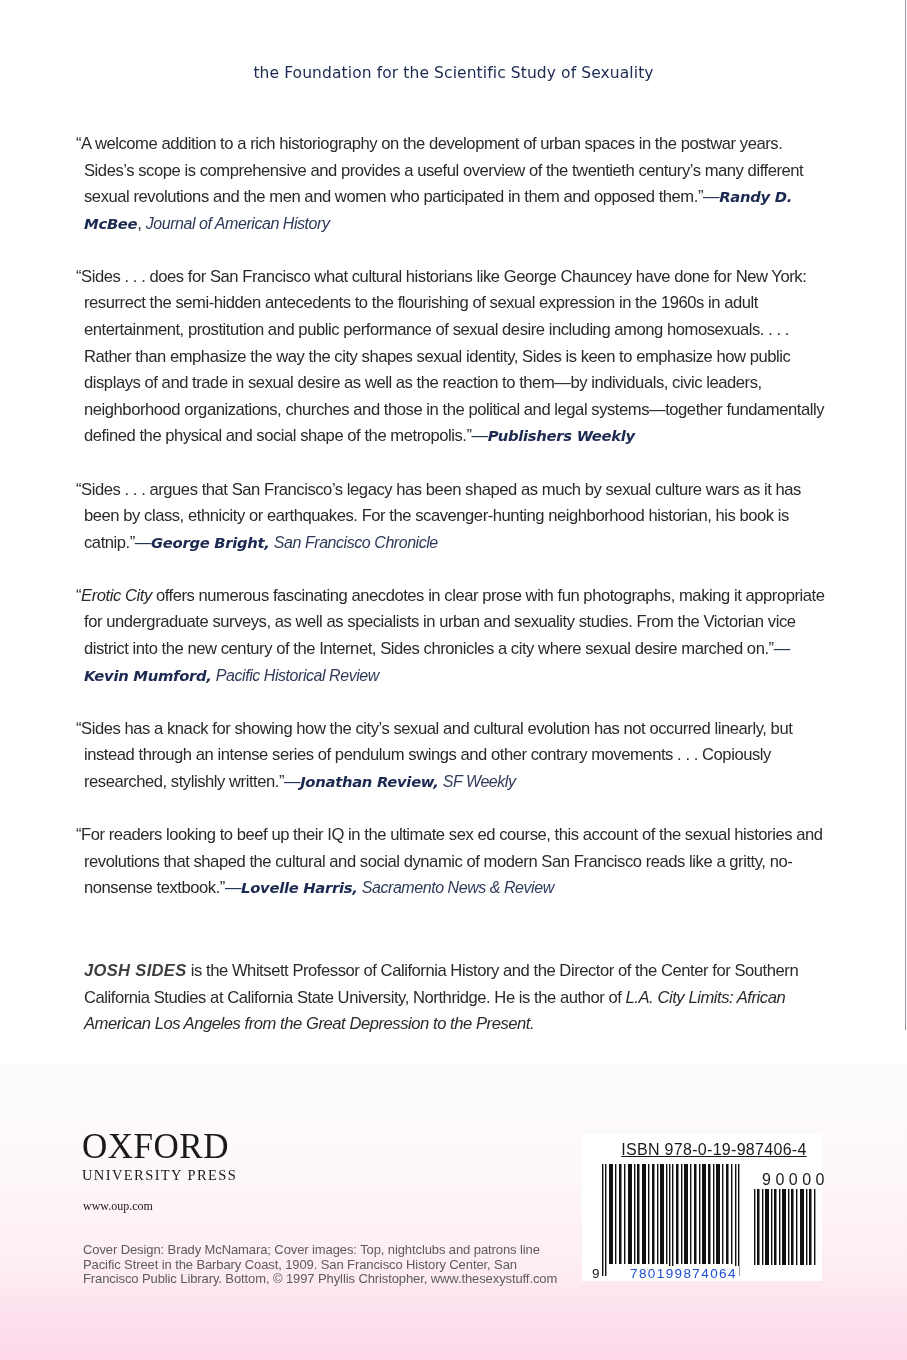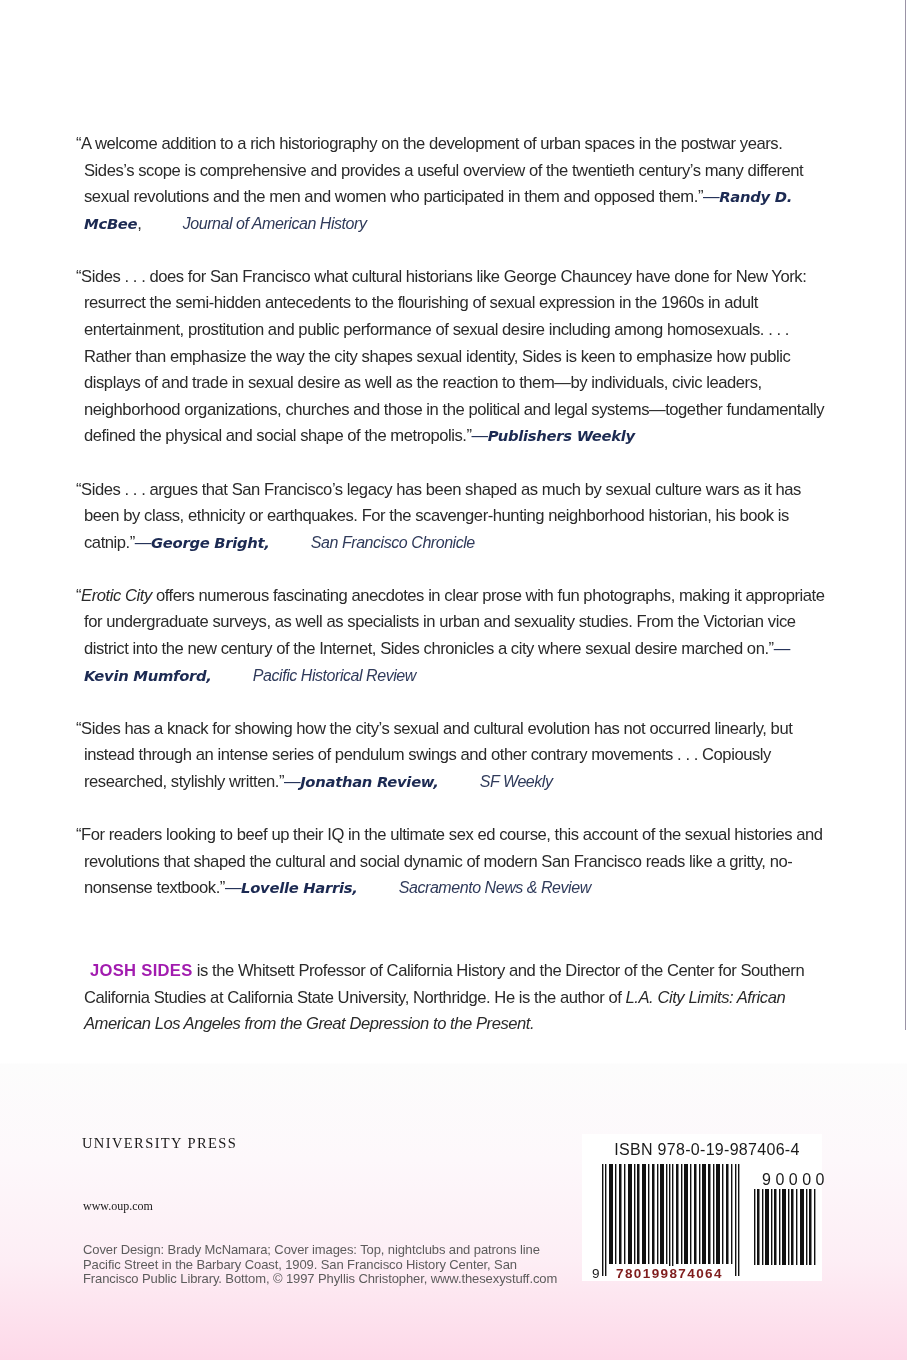--- a/index.html
+++ b/index.html
@@ -22,61 +22,62 @@
   .quotes { position: absolute; top: 131px; left: 76px; width: 750px; }
   .quote {
     font-size: 16.6px; line-height: 26.6px; letter-spacing: -0.45px;
     padding-left: 8px; text-indent: -8px; margin-bottom: 26.5px; color: #2a2a2a;
   }
   .attr-name {
     font-family: "DejaVu Sans", sans-serif; font-style: italic; font-weight: bold;
     color: #1c2a52; font-size: 14.8px; letter-spacing: -0.3px;
   }
   .attr-dash { color: #1c2a52; }
-  .attr-pub { font-style: italic; color: #2f3a5a; font-size: 16px; margin-left: 37px; }
+  .attr-pub { font-style: italic; color: #2f3a5a; font-size: 16px; }
   .bio {
     position: absolute; top: 958px; left: 84px; width: 750px;
     font-size: 16.6px; line-height: 26.6px; letter-spacing: -0.45px; color: #2a2a2a;
   }
-  .bio-name { color: #a21caf; font-weight: bold; letter-spacing: 0.3px; margin-left: 6px; }
+  .bio-name { color: #404040; font-weight: bold; font-style: italic; letter-spacing: 0.3px; }
   .bio-book { font-style: italic; }
   .oup {
     position: absolute; top: 1131px; left: 82px;
     font-family: "Liberation Serif", serif; color: #1a1a1a;
   }
   .oup-oxford { font-size: 35px; line-height: 32px; letter-spacing: 0.5px; }
   .oup-press { font-size: 14.5px; letter-spacing: 1.4px; margin-top: 4px; text-align: center; }
   .oup-url {
     position: absolute; top: 1199px; left: 83px;
     font-family: "Liberation Serif", serif; font-size: 12px; color: #1a1a1a;
   }
   .credits {
     position: absolute; top: 1243px; left: 83px; width: 480px;
     font-size: 13px; line-height: 14.5px; color: #5c5c5c; letter-spacing: -0.1px;
   }
   .barcode-box {
     position: absolute; top: 1134px; left: 582px; width: 240px; height: 147px;
     background: #ffffff;
   }
   .isbn-text {
-    position: absolute; top: 7px; left: 5px; width: 240px; text-align: center;
-    font-size: 16px; color: #1a1a1a; letter-spacing: 0.3px;
+    position: absolute; top: 7px; left: 12px; width: 240px; text-align: center;
+    font-size: 16px; color: #1a1a1a; letter-spacing: 0.3px; text-decoration: underline;
   }
   .bars { position: absolute; top: 30px; left: 20px; }
   .addon-num { position: absolute; top: 37px; left: 180px; font-size: 16px; letter-spacing: 4.5px; color: #1a1a1a; }
   .addon-bars { position: absolute; top: 55px; left: 172px; }
   .bc-digit-first { position: absolute; top: 132px; left: 10px; font-size: 13.5px; color: #1a1a1a; }
-  .bc-digits { position: absolute; top: 132px; left: 32px; font-size: 13.5px; color: #7f1d1d; letter-spacing: 1.4px; background: #fff; padding: 0 2px; font-weight: bold; }
+  .bc-digits { position: absolute; top: 132px; left: 46px; font-size: 13.5px; color: #1d4ed8; letter-spacing: 1.4px; background: #fff; padding: 0 2px; }
 </style>
 </head>
 <body>
 
 <div class="edge-line"></div>
 
 <div class="award">
+  <div>the Foundation for the Scientific Study of Sexuality</div>
 </div>
 
 <div class="quotes">
   <div class="quote">
     <span>“A welcome addition to a rich historiography on the development of urban spaces in the postwar years. Sides’s scope is comprehensive and provides a useful overview of the twentieth century’s many different sexual revolutions and the men and women who participated in them and opposed them.”</span><span class="attr-dash">—</span><span class="attr-name">Randy D. McBee</span><span>, </span><span class="attr-pub">Journal of American History</span>
   </div>
   <div class="quote">
     <span>“Sides . . . does for San Francisco what cultural historians like George Chauncey have done for New York: resurrect the semi-hidden antecedents to the flourishing of sexual expression in the 1960s in adult entertainment, prostitution and public performance of sexual desire including among homosexuals. . . . Rather than emphasize the way the city shapes sexual identity, Sides is keen to emphasize how public displays of and trade in sexual desire as well as the reaction to them—by individuals, civic leaders, neighborhood organizations, churches and those in the political and legal systems—together fundamentally defined the physical and social shape of the metropolis.”</span><span class="attr-dash">—</span><span class="attr-name">Publishers Weekly</span>
   </div>
   <div class="quote">
@@ -91,20 +92,21 @@
   <div class="quote">
     <span>“For readers looking to beef up their IQ in the ultimate sex ed course, this account of the sexual histories and revolutions that shaped the cultural and social dynamic of modern San Francisco reads like a gritty, no-nonsense textbook.”</span><span class="attr-dash">—</span><span class="attr-name">Lovelle Harris,</span><span> </span><span class="attr-pub">Sacramento News &amp; Review</span>
   </div>
 </div>
 
 <div class="bio">
   <span class="bio-name">JOSH SIDES</span><span> is the Whitsett Professor of California History and the Director of the Center for Southern California Studies at California State University, Northridge. He is the author of </span><span class="bio-book">L.A. City Limits: African American Los Angeles from the Great Depression to the Present.</span>
 </div>
 
 <div class="oup">
+  <div class="oup-oxford">OXFORD</div>
   <div class="oup-press">UNIVERSITY PRESS</div>
 </div>
 <div class="oup-url">www.oup.com</div>
 
 <div class="credits">Cover Design: Brady McNamara; Cover images: Top, nightclubs and patrons line Pacific Street in the Barbary Coast, 1909. San Francisco History Center, San Francisco Public Library. Bottom, © 1997 Phyllis Christopher, www.thesexystuff.com</div>
 
 <div class="barcode-box">
   <div class="isbn-text">ISBN 978-0-19-987406-4</div>
   <svg class="bars" width="142" height="112" viewBox="0 0 142 112">
     <g fill="#111">

